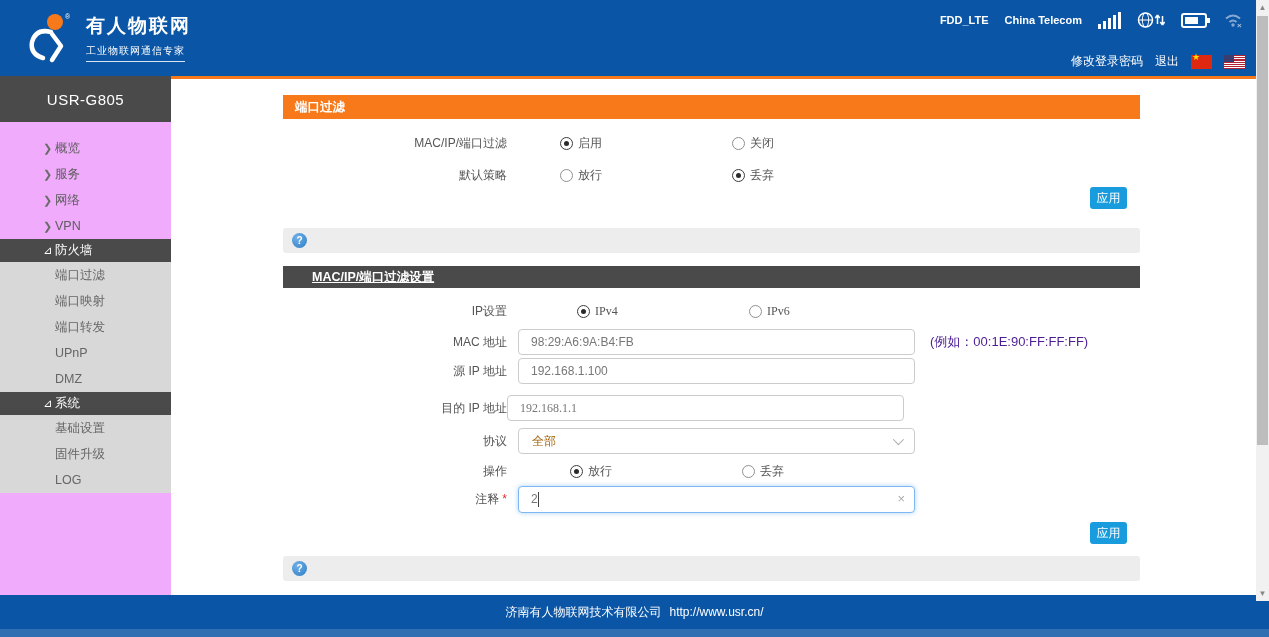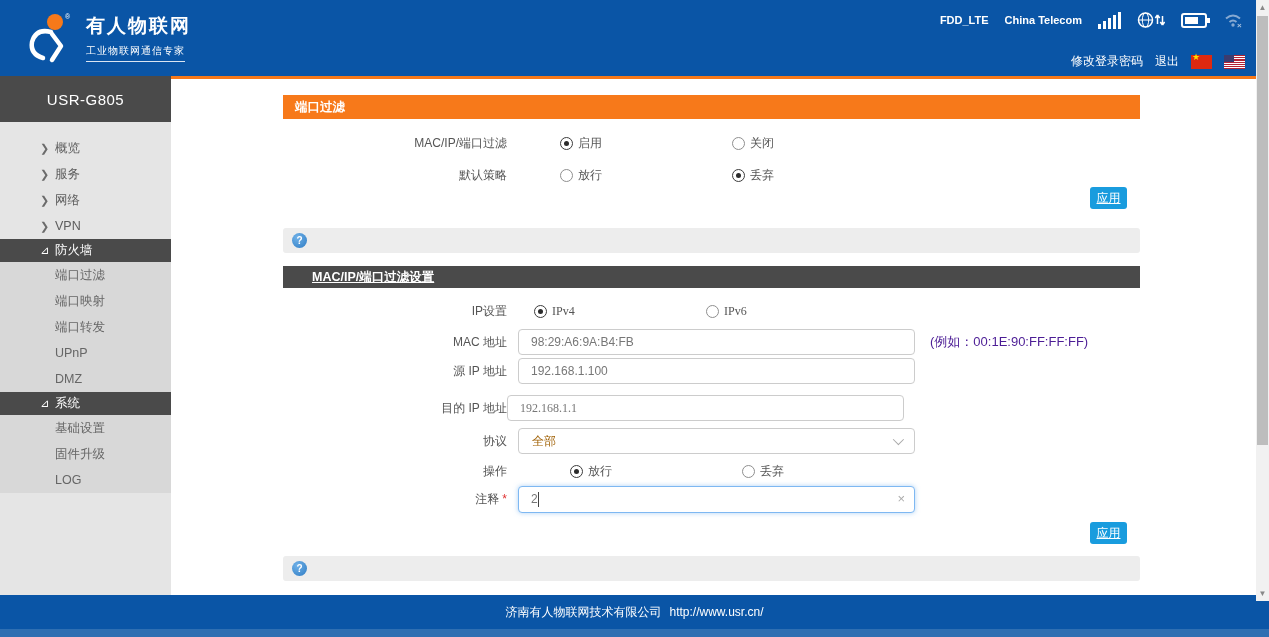--- a/index.html
+++ b/index.html
@@ -25,21 +25,21 @@
   .links-row { position:absolute; top:53px; right:24px; display:flex; align-items:center; gap:12px;
                color:#fff; font-size:12px; }
   .hlink { cursor:pointer; }
   .flag { width:21px; height:14px; display:inline-block; position:relative; }
   .flag-cn { background:#DE2910; }
   .flag-cn::before { content:'★'; position:absolute; left:1px; top:-3px; color:#FFDE00; font-size:9px; }
   .flag-us { background:repeating-linear-gradient(180deg,#B22234 0 1.1px,#fff 1.1px 2.2px); }
   .flag-us::before { content:''; position:absolute; left:0; top:0; width:10px; height:7px; background:#3C3B6E; }
 
   
-  .sidebar { position:absolute; left:0; top:76px; width:171px; height:519px; background:#e5e5e5; }
+  .sidebar { position:absolute; left:0; top:76px; width:171px; height:519px; background:#f0abfc;text-align:center; }
   .device-title { height:46px; background:#4A4A4A; color:#fff; font-size:15px;
                   display:flex; align-items:center; justify-content:center; letter-spacing:.5px; }
   .menu { padding-top:13px; }
   .mi { height:26px; display:flex; align-items:center; font-size:12.5px; color:#5d5d5d; cursor:pointer; }
   .mi .chev { width:15px; margin-left:40px; font-size:11px; color:#6b6b6b; }
   .mi-group { height:23px; background:#4A4A4A; color:#fff; }
   .mi-group .chev { color:#fff; }
   .mi-sub { background:#D8D8D8; color:#666; }
   .mi-sub .lbl { margin-left:55px; }
 
@@ -65,21 +65,21 @@
   .selectbox { width:397px; height:26px; border:1px solid #CCCCCC; border-radius:4px; background:#fff;
                display:flex; align-items:center; justify-content:space-between; padding:0 13px; cursor:pointer; }
   .selectbox .sval { font-size:12px; color:#a16207; }
   .sel-chev { width:8px; height:8px; border-right:1.5px solid #A9A9A9; border-bottom:1.5px solid #A9A9A9;
               transform:rotate(45deg) translateY(-2px); }
   .cwrap { position:relative; width:397px; height:27px; }
   .cwrap .tinput { width:100%; height:27px; border-color:#7EB8F2; box-shadow:0 0 5px rgba(109,173,236,.55); }
   .caret { position:absolute; left:20px; top:6px; width:1px; height:15px; background:#444; }
   .clear-x { position:absolute; right:10px; top:5px; font-size:13px; color:#ABABAB; cursor:pointer; }
   .apply-btn { position:absolute; right:13px; width:37px; height:22px; background:#199CDE; border:none;
-               border-radius:3px; color:#fff; font-size:12px; cursor:pointer; font-family:inherit;text-decoration:underline; }
+               border-radius:3px; color:#fff; font-size:12px; cursor:pointer; font-family:inherit; }
   .helpbar { position:absolute; left:0; right:0; height:25px; background:#EDEDED; border-radius:3px;
              display:flex; align-items:center; padding-left:9px; }
   .help-ico { width:15px; height:15px; border-radius:50%; color:#fff; font-size:10px; font-weight:bold;
               background:radial-gradient(circle at 35% 30%, #6FB1E8, #2F7CC4);
               display:flex; align-items:center; justify-content:center; cursor:pointer; }
 
   
   .footer { position:absolute; left:0; top:595px; width:1269px; height:34px; background:#0A55A6;
             color:#fff; font-size:12px; display:flex; align-items:center; justify-content:center; gap:8px; }
   .footer-strip { position:absolute; left:0; top:629px; width:1269px; height:8px; background:#2F6FB2; }
@@ -234,21 +234,21 @@
     <button class="apply-btn" style="top:187px">应用</button>
 
     <div class="helpbar" style="top:228px">
       <span class="help-ico">?</span>
     </div>
 
     <div class="bar bar-dark">MAC/IP/端口过滤设置</div>
 
     <div class="form-row" style="top:301px;height:20px">
       <div class="row-label">IP设置</div>
-      <div class="radios" style="margin-left:27px">
+      <div class="radios" style="margin-left:70px">
         <label class="radio-opt">
           <span class="radio checked"></span>
           <span class="radio-text">IPv4</span>
         </label>
         <label class="radio-opt">
           <span class="radio"></span>
           <span class="radio-text">IPv6</span>
         </label>
       </div>
     </div>

